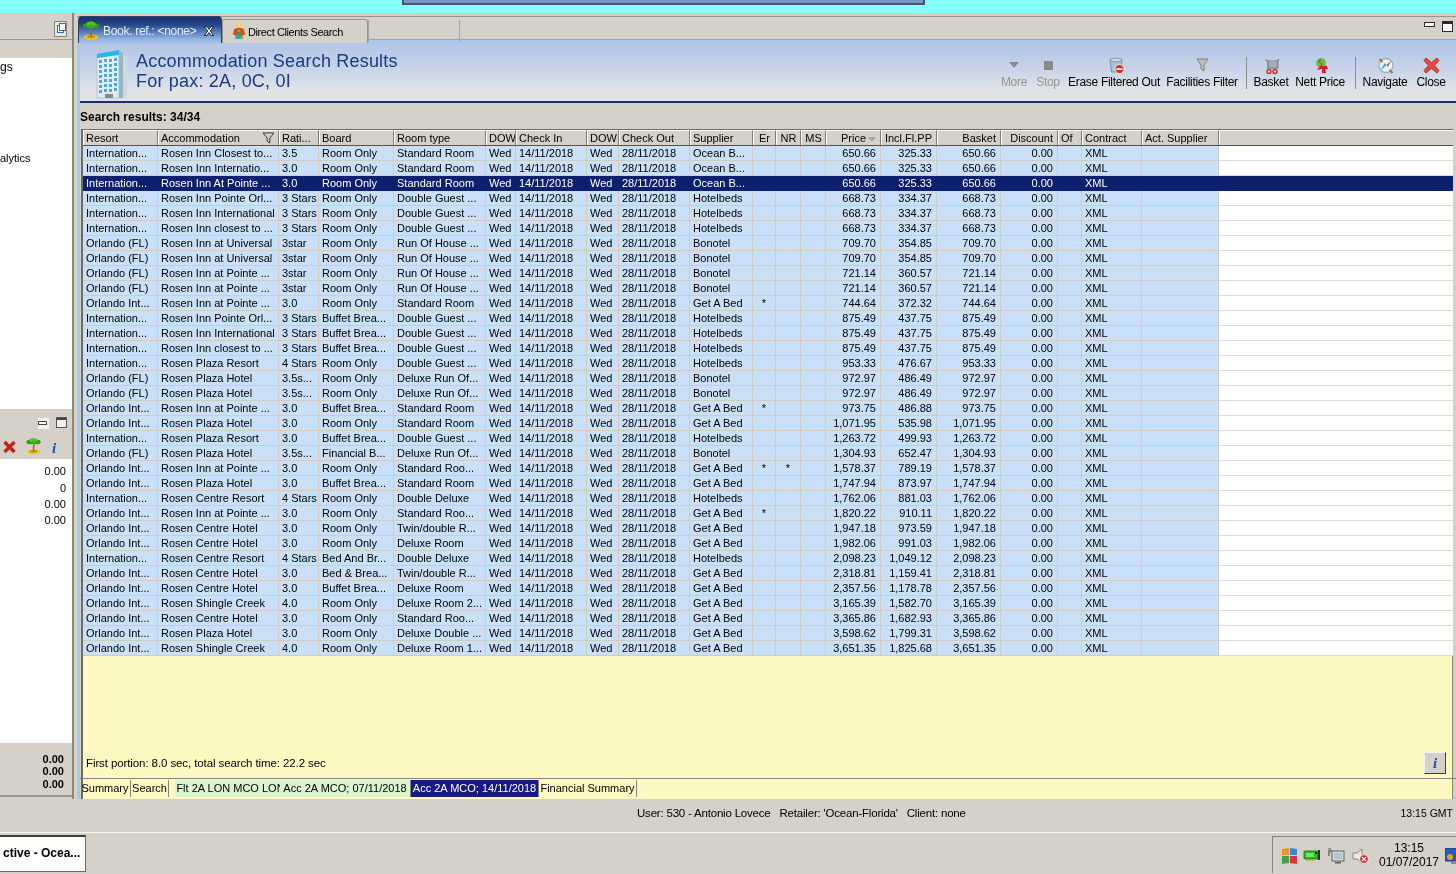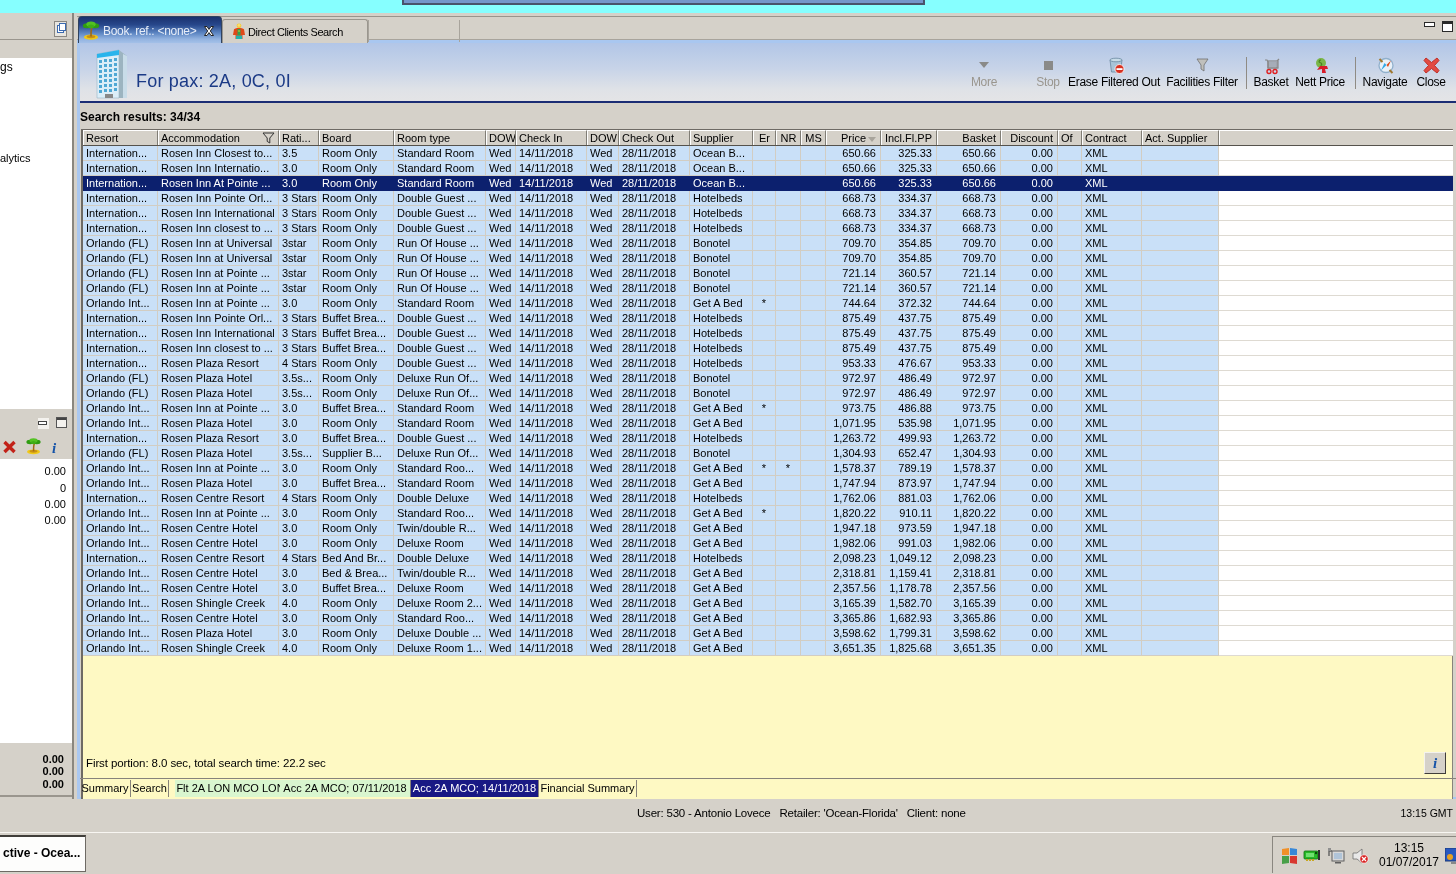--- a/index.html
+++ b/index.html
@@ -234,23 +234,24 @@
         <rect x="11" y="36" width="3" height="3"></rect>
         <rect x="16" y="36" width="3" height="3"></rect>
         <rect x="21" y="35" width="3" height="3"></rect>
       <rect x="6" y="42" width="3" height="3"></rect>
         <rect x="11" y="41" width="3" height="3"></rect>
         <rect x="16" y="41" width="3" height="3"></rect>
         <rect x="21" y="40" width="3" height="3"></rect>
     </g>
     <rect x="12" y="46" width="8" height="4" fill="#888"></rect>
   </svg>
+  <div id="title1">Accommodation Search Results</div>
   <div id="title2">For pax: 2A, 0C, 0I</div>
 
-  <div class="tbtn dis" style="left:884px;width:40px">
+  <div class="tbtn dis" style="left:914px;width:40px">
     <span class="ic">
         <svg width="17" height="17">
           <polygon points="3,5 13,5 8,11" fill="#8a8a88"></polygon>
         </svg>
       </span>More
   </div>
   <div class="tbtn dis" style="left:948px;width:40px">
     <span class="ic">
         <svg width="17" height="17">
           <rect x="4" y="4" width="9" height="9" fill="#8a8a88"></rect>
@@ -787,21 +788,21 @@
         <div class="c num" style="width:64px">1,263.72</div>
         <div class="c num" style="width:57px">0.00</div>
         <div class="c" style="width:24px"></div>
         <div class="c" style="width:60px">XML</div>
         <div class="c" style="width:77px"></div>
       </div>
 <div class="row">
         <div class="c" style="width:75px">Orlando (FL)</div>
         <div class="c" style="width:121px">Rosen Plaza Hotel</div>
         <div class="c" style="width:40px">3.5s...</div>
-        <div class="c" style="width:75px">Supplier B...</div>
+        <div class="c" style="width:75px">Financial B...</div>
         <div class="c" style="width:92px">Deluxe Run Of...</div>
         <div class="c" style="width:30px">Wed</div>
         <div class="c" style="width:71px">14/11/2018</div>
         <div class="c" style="width:32px">Wed</div>
         <div class="c" style="width:71px">28/11/2018</div>
         <div class="c" style="width:63px">Bonotel</div>
         <div class="c ctr" style="width:23px"></div>
         <div class="c ctr" style="width:25px"></div>
         <div class="c ctr" style="width:25px"></div>
         <div class="c num" style="width:55px">1,304.93</div>

